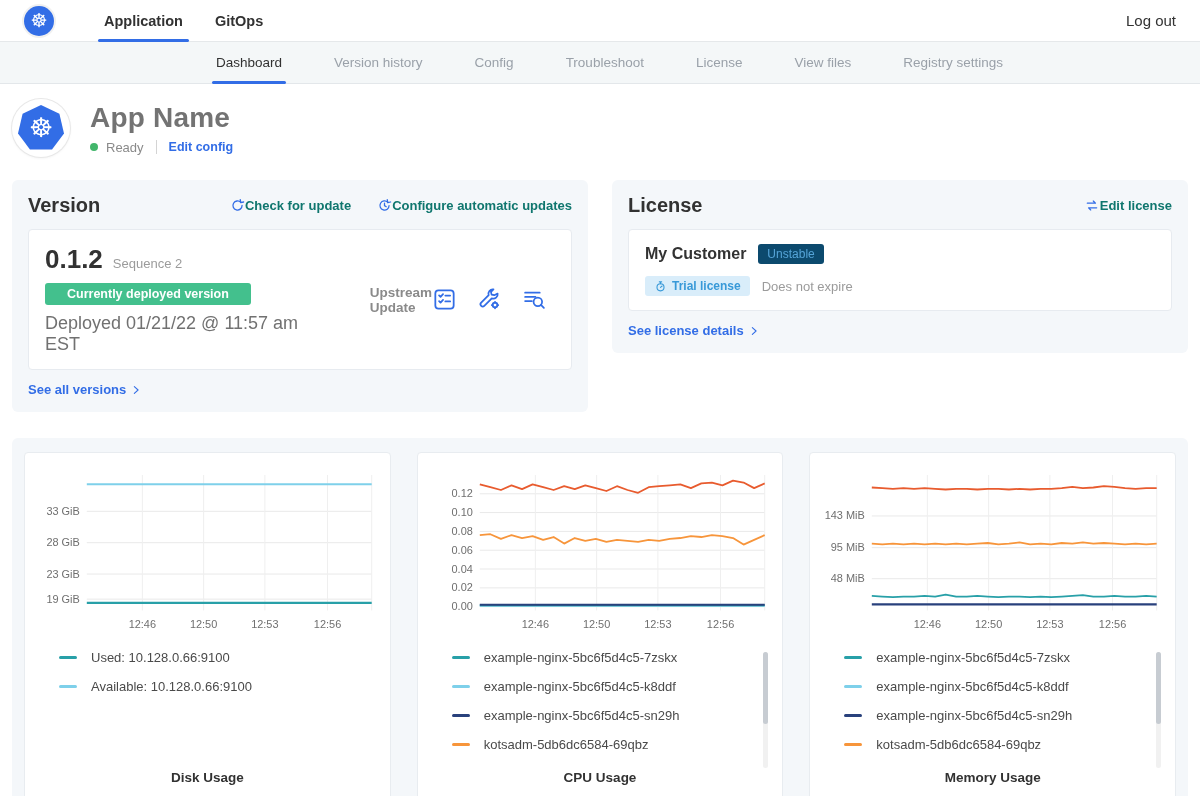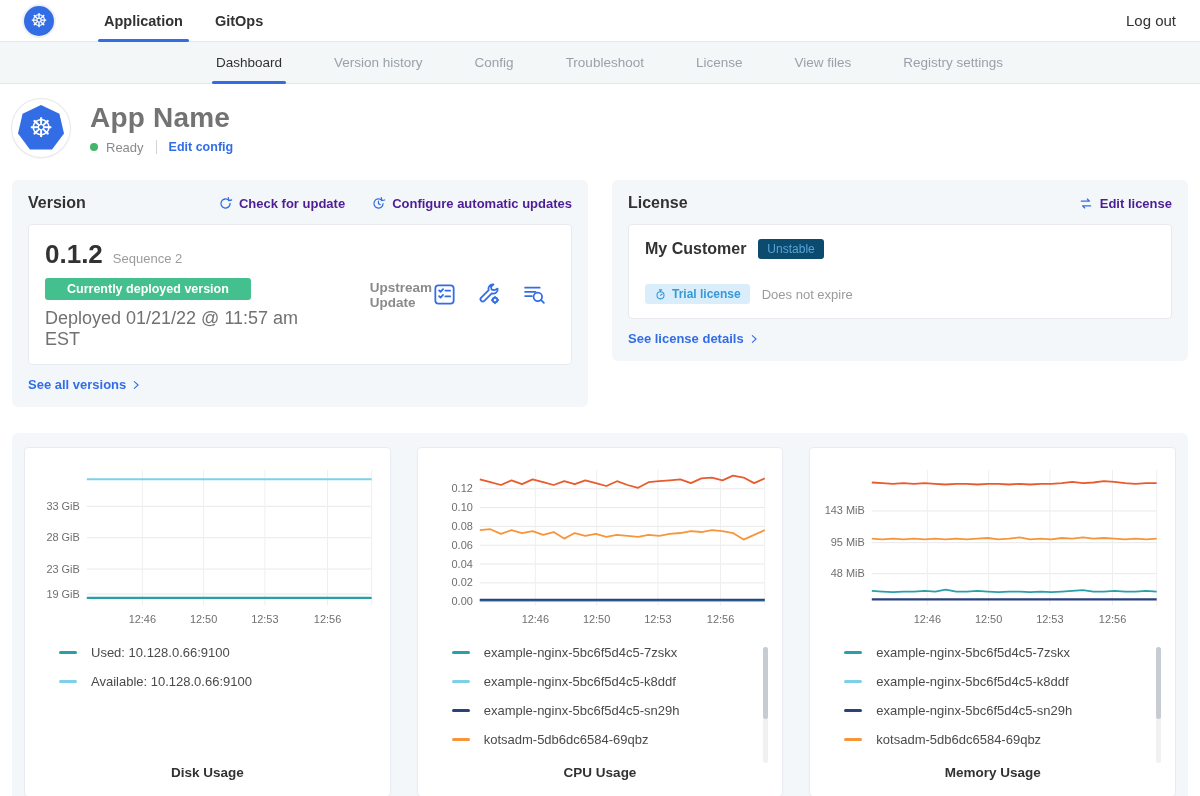--- a/index.html
+++ b/index.html
@@ -37,23 +37,23 @@
   .status-row { display:flex; align-items:center; gap:8px; margin-top:6px; font-size:13px; color:#8a8a8a; }
   .dot { width:8px; height:8px; border-radius:50%; background:#42b66b; }
   .vdiv { width:1px; height:14px; background:#d4d4d4; margin:0 4px; }
   .edit-config { color:#326de6; font-weight:700; font-size:12.5px; }
 
   
   .cards-row { display:flex; gap:24px; padding:0 12px; margin-top:8px; align-items:flex-start; }
   .card { background:#f4f7fa; border-radius:6px; padding:14px 16px; }
   .card.half { flex:1; }
   .card-head { display:flex; align-items:center; justify-content:space-between; margin-bottom:12px; }
-  .card-head h2 { font-size:16px; font-weight:700; color:#323232; }
+  .card-head h2 { font-size:20px; font-weight:700; color:#323232; }
   .head-links { display:flex; align-items:center; gap:26px; }
-  .blue-link { color:#4c1d95; font-weight:700; font-size:13px; display:flex; align-items:center; gap:6px; }
+  .blue-link { color:#0f766e; font-weight:700; font-size:13px; display:flex; align-items:center; }
   .blue-link svg { flex:none; }
   .inner { background:#fff; border:1px solid #e7ebf0; border-radius:4px; padding:14px 16px; }
 
   
   .ver-inner { display:flex; align-items:center; }
   .ver-row { display:flex; align-items:baseline; gap:10px; }
   .ver-num { font-size:26px; font-weight:700; color:#323232; }
   .seq { font-size:13px; color:#9b9b9b; }
   .green-badge { display:inline-block; margin-top:8px; background:#43c08d; color:#fff; font-weight:700;
     font-size:12.5px; padding:4px 22px; border-radius:3px; }
@@ -61,21 +61,21 @@
   .ver-mid { flex:1; margin-left:48px; font-size:13.5px; font-weight:600; color:#8a8a8a; }
   .ver-icons { display:flex; align-items:center; gap:20px; padding-right:8px; }
   .ver-icons a { display:flex; }
   .see-link { display:inline-flex; align-items:center; gap:5px; margin-top:12px; color:#326de6; font-weight:700; font-size:13px; }
 
   
   .lic-row1 { display:flex; align-items:center; gap:12px; }
   .cust-name { font-size:16px; font-weight:700; color:#323232; }
   .chip { font-size:12px; padding:3px 9px; border-radius:3px; }
   .chip.unstable { background:#0c4a6e; color:#55a4d8; }
-  .lic-row2 { display:flex; align-items:center; gap:12px; margin-top:25px; }
+  .lic-row2 { display:flex; align-items:center; gap:12px; margin-top:12px; }
   .chip.trial { background:#d9edfa; color:#3899d8; font-weight:700; display:flex; align-items:center; gap:5px; }
   .no-expire { font-size:13px; color:#9b9b9b; }
 
   
   .monitoring { margin:26px 12px 12px; padding:14px 12px 12px; }
   .charts-row { display:flex; gap:26px; }
   .chart-panel { flex:1; background:#fff; border:1px solid #e8ecf0; border-radius:4px; padding:12px 10px 10px;
     height:350px; display:flex; flex-direction:column; }
   .chart-svg { width:100%; display:block; }
   .chart-legend { flex:1; margin-top:14px; padding-left:24px; position:relative; }

